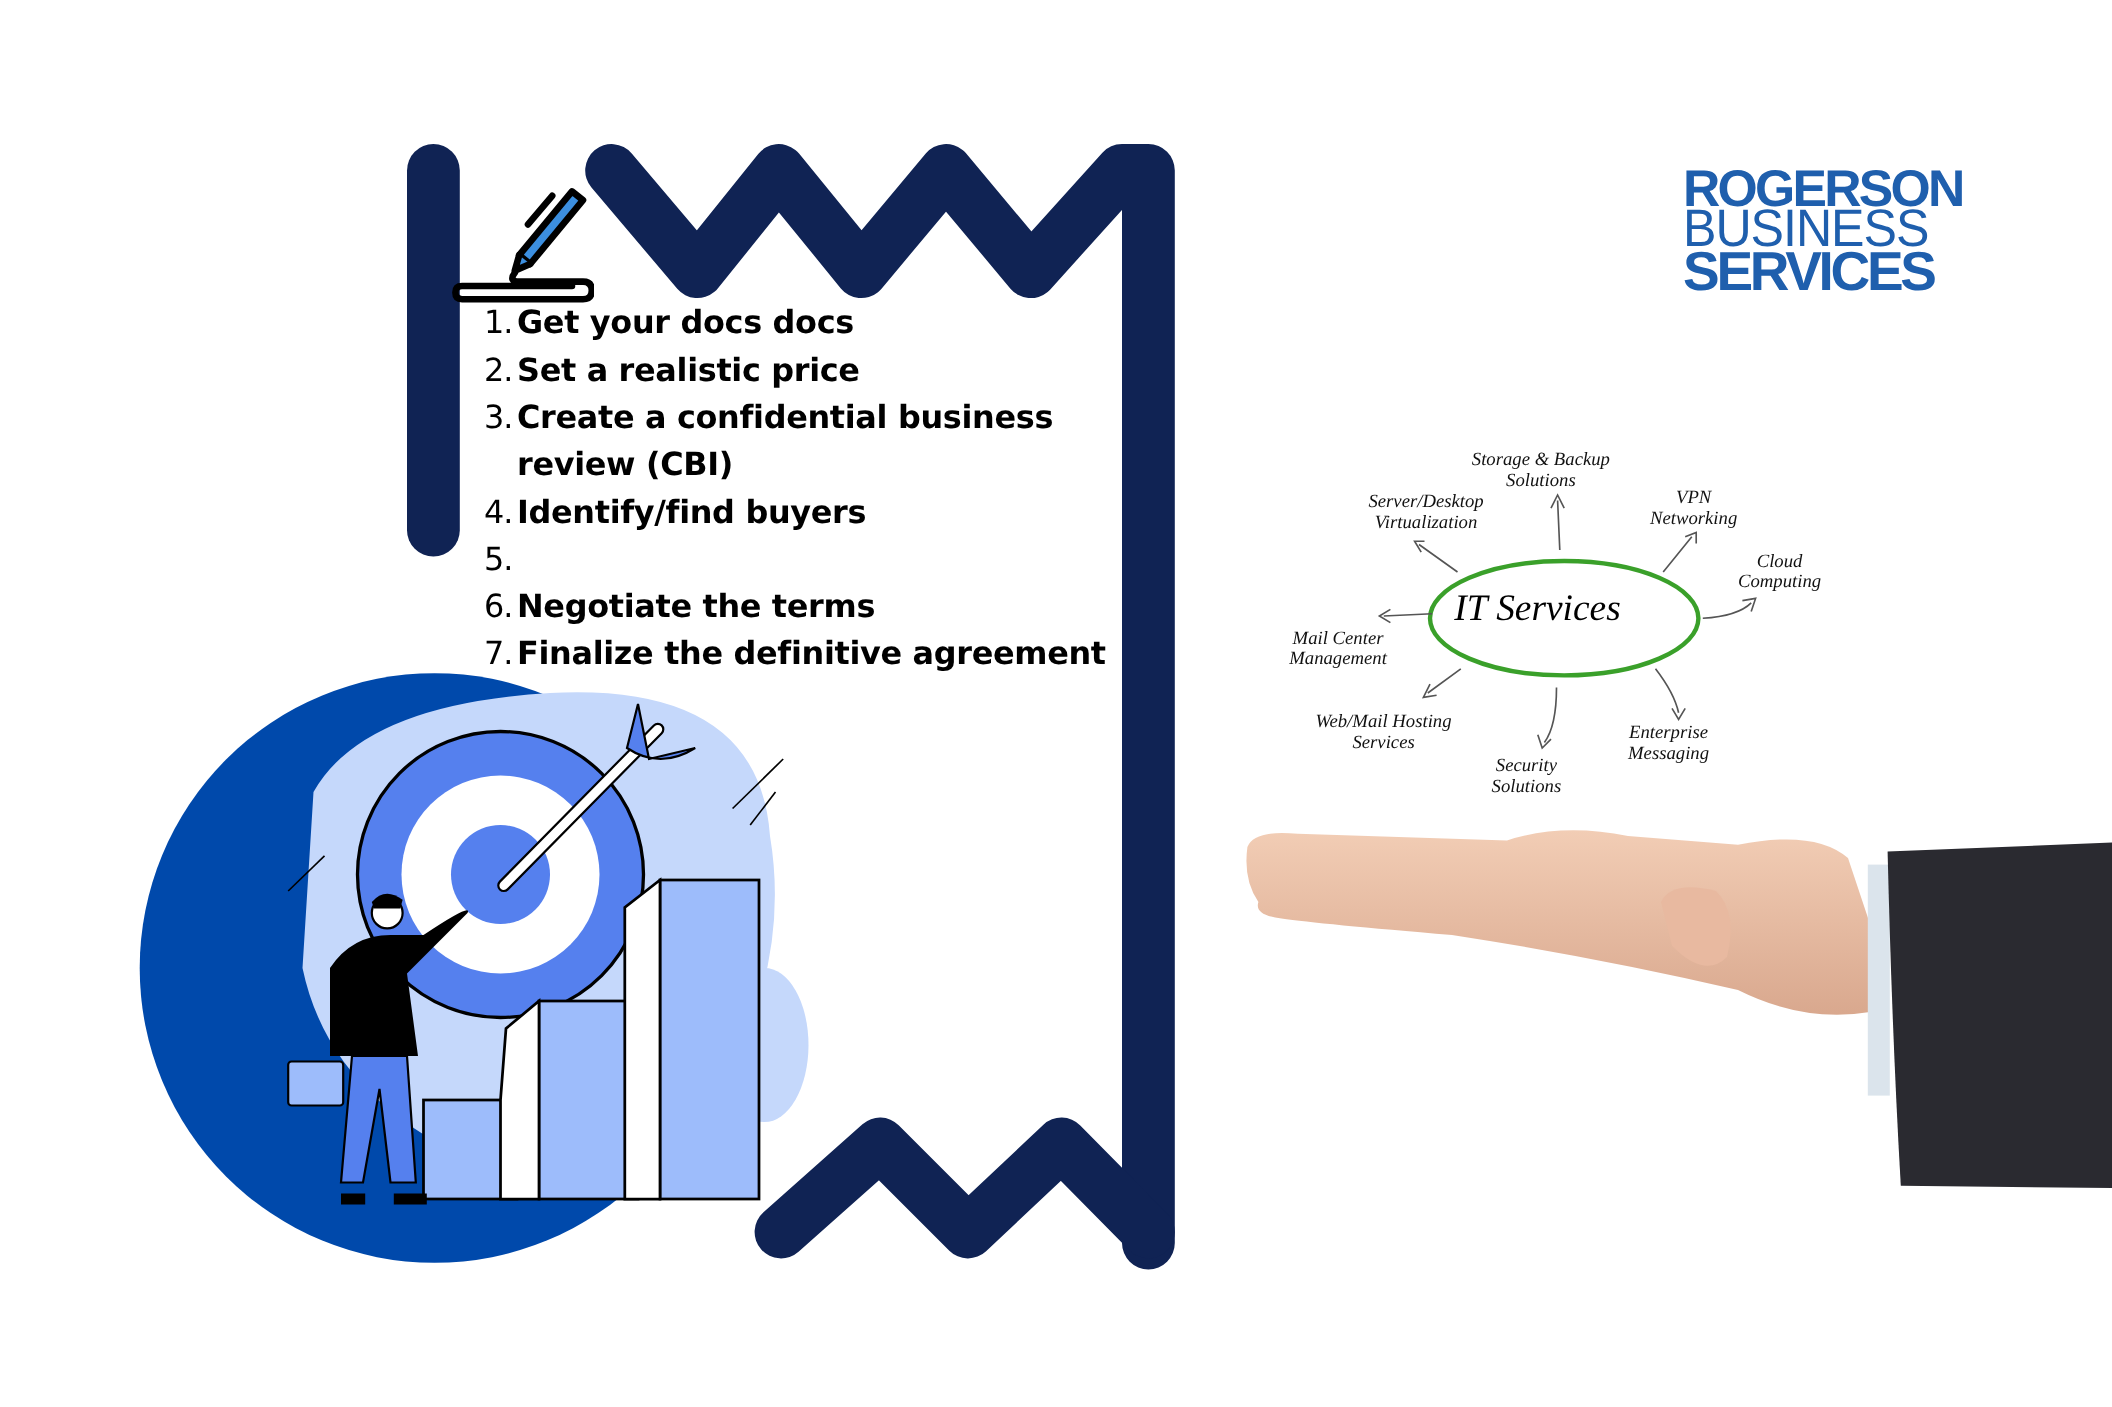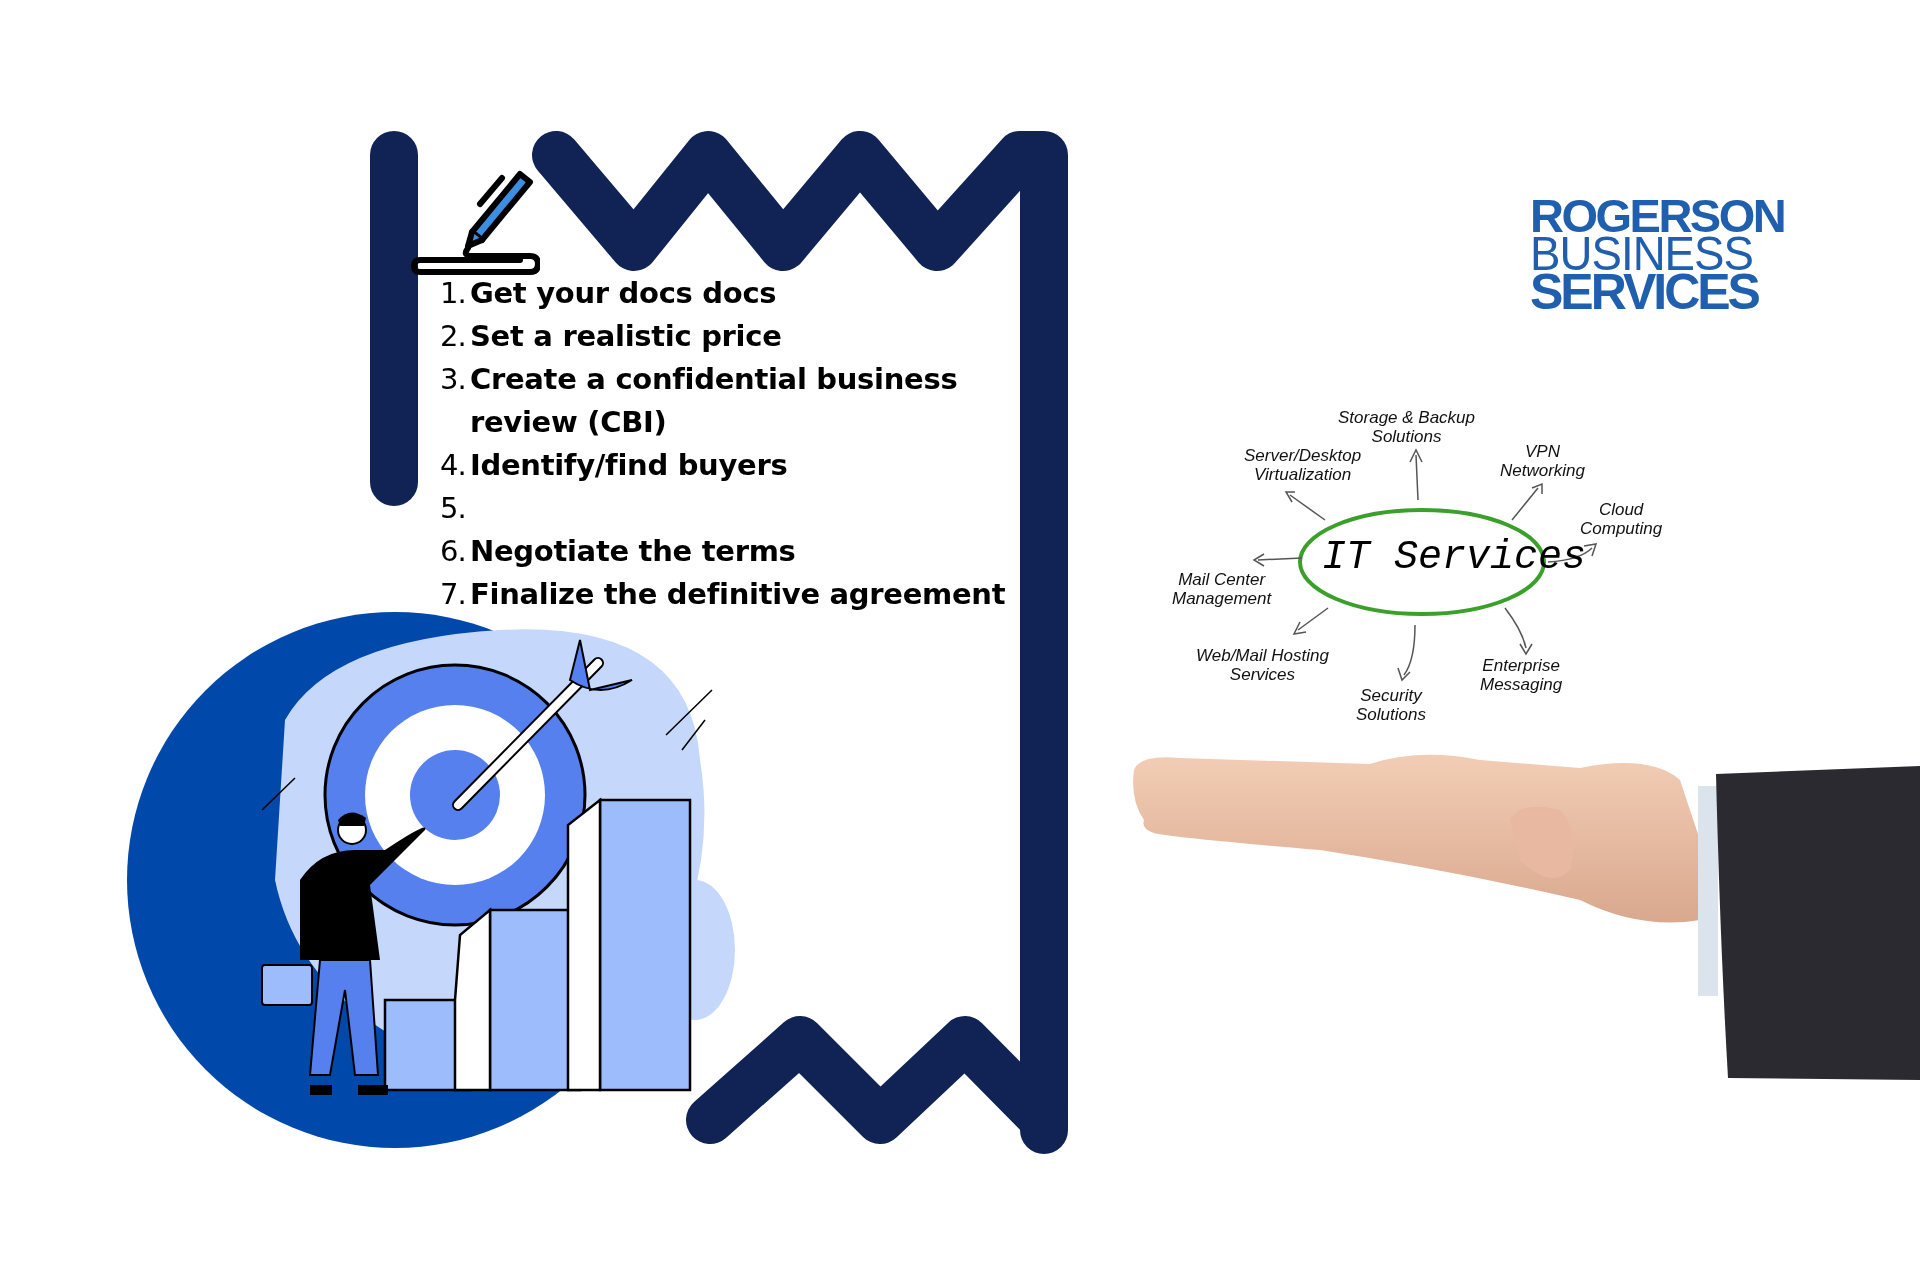--- a/index.html
+++ b/index.html
@@ -5,27 +5,27 @@
   html, body { margin:0; padding:0; background:#ffffff; }
   body { width:1920px; height:1279px; position:relative; overflow:hidden; font-family:"Liberation Sans", sans-serif; }
   .abs { position:absolute; }
   #frame-svg { left:0; top:0; width:1920px; height:1279px; }
   #illustration { left:0; top:0; width:1920px; height:1279px; }
   .steps { left:440px; top:272px; margin:0; padding:0; list-style:none; font-family:"DejaVu Sans", sans-serif; font-size:29px; line-height:43px; color:#000; z-index:5; }
   .steps li { display:flex; }
   .steps .num { font-weight:normal; width:30px; flex:none; letter-spacing:-1px; }
   .steps .txt { font-weight:bold; white-space:nowrap; letter-spacing:-0.3px; }
   .steps .wrap { white-space:normal; width:600px; }
-  .logo { left:1530px; top:152px; width:270px; color:#1f5fad; z-index:5;margin-top:45px; }
+  .logo { left:1530px; top:152px; width:270px; color:#1f5fad; z-index:5; }
   .logo .l1, .logo .l2, .logo .l3 { display:block; font-family:"Liberation Sans", sans-serif; line-height:38px; letter-spacing:-2.5px; }
   .logo .l1 { font-size:47px; font-weight:bold; }
   .logo .l2 { font-size:48px; font-weight:normal; letter-spacing:-1px; transform:scaleX(0.95); transform-origin:left; }
   .logo .l3 { font-size:50px; font-weight:bold; letter-spacing:-3px; }
-  .it-label { position:absolute; font-family:Liberation Sans, sans-serif; font-style:italic; font-size:17px; line-height:19px; color:#111; text-align:center; white-space:nowrap; }
-  .it-center { position:absolute; font-family:Liberation Mono, monospace; font-style:italic; font-size:40px; color:#000; white-space:nowrap; }
+  .it-label { position:absolute; font-family:Liberation Serif, serif; font-style:italic; font-size:17px; line-height:19px; color:#111; text-align:center; white-space:nowrap; }
+  .it-center { position:absolute; font-family:Liberation Serif, serif; font-style:italic; font-size:34px; color:#000; white-space:nowrap; }
 </style>
 </head>
 <body>
 
 <svg class="abs" id="frame-svg" viewBox="0 0 1920 1279" xmlns="http://www.w3.org/2000/svg">
   <g stroke="#102354" stroke-width="48" stroke-linecap="round" stroke-linejoin="round" fill="none">
     <line x1="394" y1="155" x2="394" y2="482"></line>
     <polyline points="556,155 634,247 708,155 783,247 860,155 937,247 1020,155 1044,155 1044,1130"></polyline>
     <polyline points="710,1120 800,1040 880,1120 965,1040 1044,1120"></polyline>
   </g>

